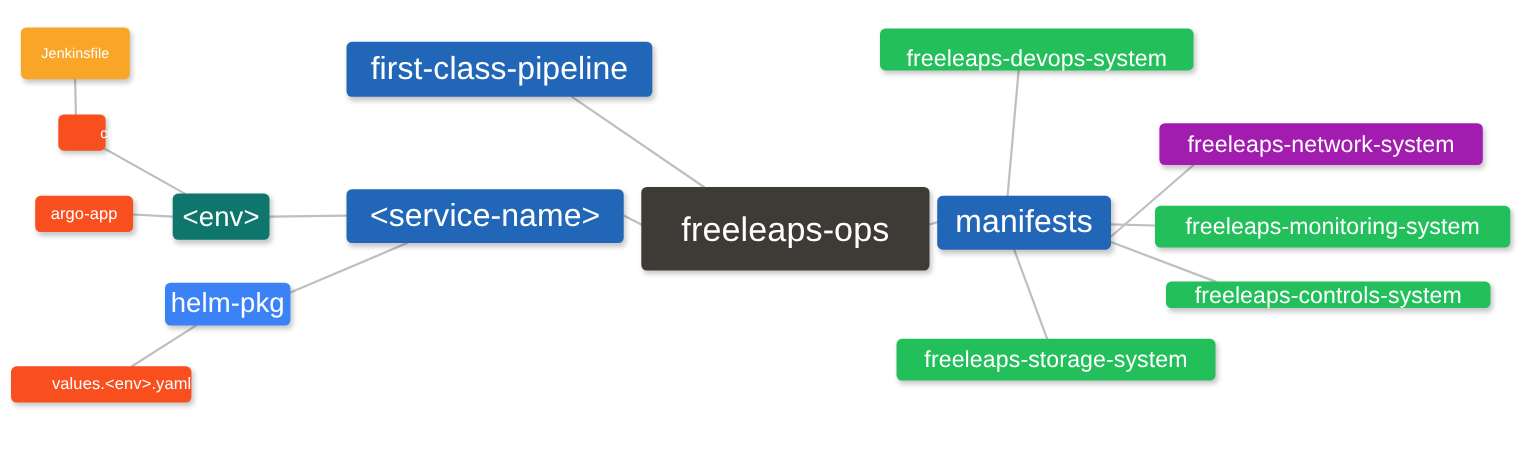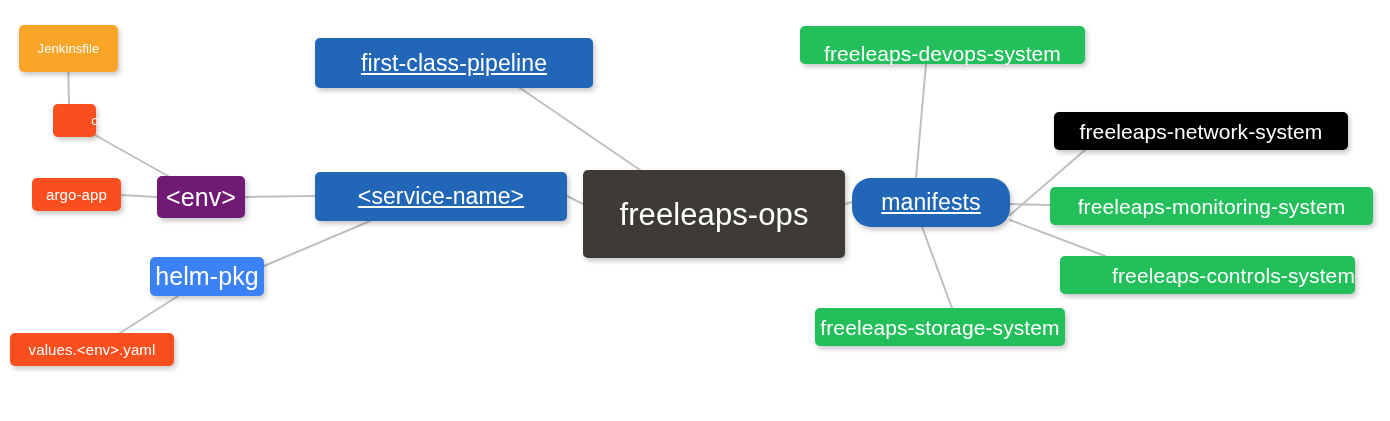--- a/index.html
+++ b/index.html
@@ -40,21 +40,21 @@
     line-height: 1;
     letter-spacing: 0.1px;
     user-select: none;
   }
   .node-label {
     display: block;
     white-space: nowrap;
   }
   
   .tier-root   { font-size: 31px; }
-  .tier-main   { font-size: 23px; text-decoration: underline; }
+  .tier-main   { font-size: 29px; }
   .tier-branch { font-size: 25px; }
   .tier-leaf   { font-size: 21px; }
   .tier-small  { font-size: 15px; }
   .tier-tiny   { font-size: 13px; }
 </style>
 </head>
 <body>
 
 <div id="mindmap">
   <svg id="edge-layer" viewBox="0 0 1390 421" width="1390" height="421" xmlns="http://www.w3.org/2000/svg">
@@ -67,59 +67,59 @@
       <line x1="157" y1="197" x2="121" y2="195" stroke="#bfbfbf" stroke-width="2" stroke-linecap="round"></line>
       <line x1="69" y1="104" x2="68" y2="58" stroke="#bfbfbf" stroke-width="2" stroke-linecap="round"></line>
       <line x1="178" y1="296" x2="120" y2="333" stroke="#bfbfbf" stroke-width="2" stroke-linecap="round"></line>
       <line x1="916" y1="178" x2="926" y2="64" stroke="#bfbfbf" stroke-width="2" stroke-linecap="round"></line>
       <line x1="1010" y1="215" x2="1085" y2="150" stroke="#bfbfbf" stroke-width="2" stroke-linecap="round"></line>
       <line x1="1010" y1="204" x2="1050" y2="205" stroke="#bfbfbf" stroke-width="2" stroke-linecap="round"></line>
       <line x1="1010" y1="220" x2="1105" y2="256" stroke="#bfbfbf" stroke-width="2" stroke-linecap="round"></line>
       <line x1="922" y1="227" x2="952" y2="308" stroke="#bfbfbf" stroke-width="2" stroke-linecap="round"></line>
     </svg>
   <div id="node-layer">
-      <div class="node tier-root" style="left: 583px; top: 170px; width: 262px; height: 88px; background: rgb(62, 58, 54);">
+      <div class="node tier-root" style="left: 583px; top: 170px; width: 262px; height: 76px; background: rgb(62, 58, 54);">
         <span class="node-label">freeleaps-ops</span>
       </div>
       <div class="node tier-main" style="left: 315px; top: 172px; width: 252px; height: 49px; background: rgb(34, 102, 184);">
         <span class="node-label">&lt;service-name&gt;</span>
       </div>
-      <div class="node tier-main" style="left: 852px; top: 178px; width: 158px; height: 49px; background: rgb(34, 102, 184); border-radius: 19px;">
+      <div class="node tier-main" style="left: 852px; top: 178px; width: 158px; height: 49px; background: rgb(34, 102, 184);">
         <span class="node-label">manifests</span>
       </div>
       <div class="node tier-main" style="left: 315px; top: 38px; width: 278px; height: 50px; background: rgb(34, 102, 184);">
         <span class="node-label">first-class-pipeline</span>
       </div>
-      <div class="node tier-branch" style="left: 157px; top: 176px; width: 88px; height: 42px; background: #701a75;">
+      <div class="node tier-branch" style="left: 157px; top: 176px; width: 88px; height: 42px; background: #0f766e;">
         <span class="node-label">&lt;env&gt;</span>
       </div>
       <div class="node tier-branch" style="left: 150px; top: 257px; width: 114px; height: 39px; background: #3b82f6;">
         <span class="node-label">helm-pkg</span>
       </div>
       <div class="node tier-tiny" style="left: 19px; top: 25px; width: 99px; height: 47px; background: rgb(249, 165, 40);">
         <span class="node-label">Jenkinsfile</span>
       </div>
       <div class="node tier-tiny" style="left: 53px; top: 104px; width: 33px; height: 33px; background: rgb(249, 78, 30); padding-left: 43px;">
         <span class="node-label">ci</span>
       </div>
       <div class="node tier-small" style="left: 32px; top: 178px; width: 89px; height: 33px; background: rgb(249, 78, 30);">
         <span class="node-label">argo-app</span>
       </div>
-      <div class="node tier-small" style="left: 10px; top: 333px; width: 164px; height: 33px; background: rgb(249, 78, 30);">
+      <div class="node tier-small" style="left: 10px; top: 333px; width: 164px; height: 33px; background: rgb(249, 78, 30); justify-content: flex-end;">
         <span class="node-label">values.&lt;env&gt;.yaml</span>
       </div>
       <div class="node tier-leaf" style="left: 800px; top: 26px; width: 285px; height: 38px; background: rgb(34, 191, 91); align-items: flex-end;">
         <span class="node-label">freeleaps-devops-system</span>
       </div>
-      <div class="node tier-leaf" style="left: 1054px; top: 112px; width: 294px; height: 38px; background: #000000;">
+      <div class="node tier-leaf" style="left: 1054px; top: 112px; width: 294px; height: 38px; background: #a21caf;">
         <span class="node-label">freeleaps-network-system</span>
       </div>
       <div class="node tier-leaf" style="left: 1050px; top: 187px; width: 323px; height: 38px; background: rgb(34, 191, 91);">
         <span class="node-label">freeleaps-monitoring-system</span>
       </div>
-      <div class="node tier-leaf" style="left: 1060px; top: 256px; width: 295px; height: 38px; background: rgb(34, 191, 91); justify-content: flex-end;">
+      <div class="node tier-leaf" style="left: 1060px; top: 256px; width: 295px; height: 24px; background: rgb(34, 191, 91);">
         <span class="node-label">freeleaps-controls-system</span>
       </div>
-      <div class="node tier-leaf" style="left: 815px; top: 308px; width: 250px; height: 38px; background: rgb(34, 191, 91);">
+      <div class="node tier-leaf" style="left: 815px; top: 308px; width: 290px; height: 38px; background: rgb(34, 191, 91);">
         <span class="node-label">freeleaps-storage-system</span>
       </div>
     </div>
 </div>
 
 </body></html>

